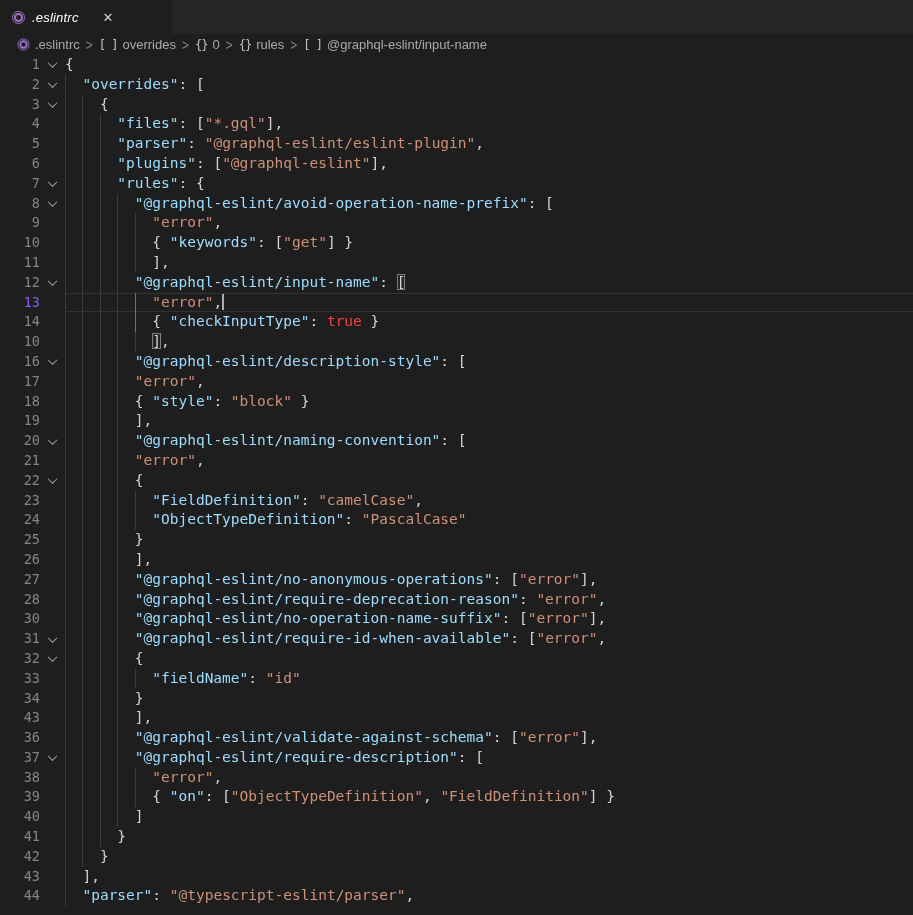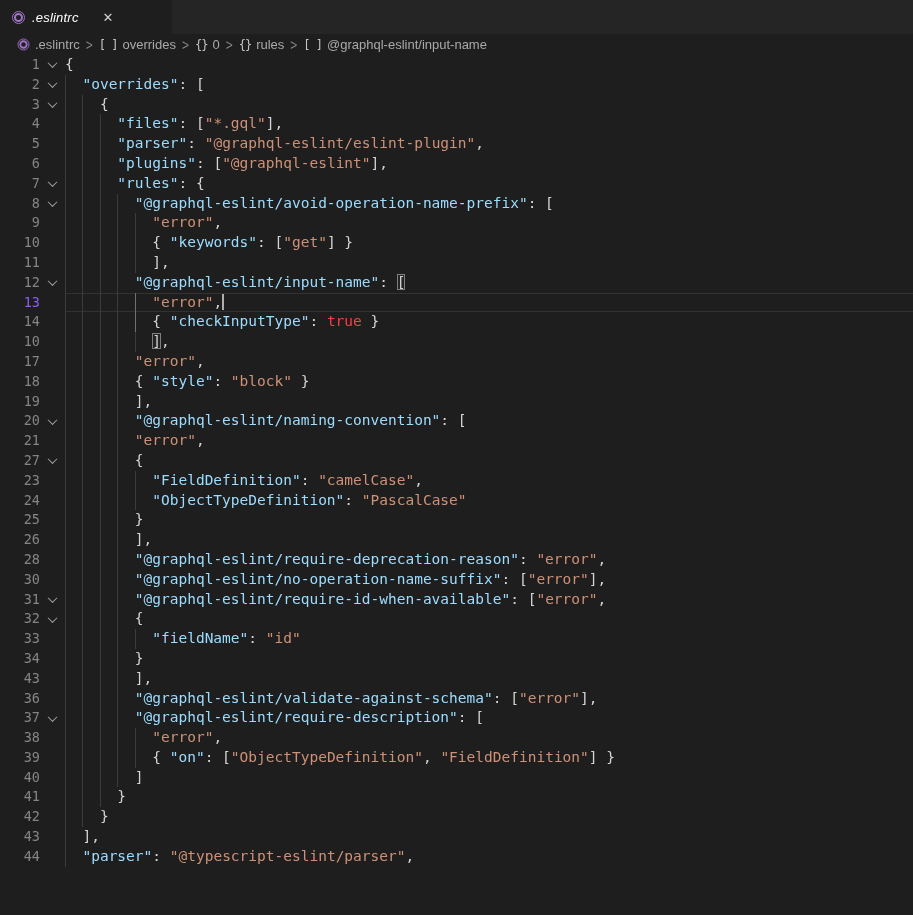--- a/index.html
+++ b/index.html
@@ -173,20 +173,27 @@
       <span class="num">14</span>
       <span class="chevslot"></span>
       <span class="content"><span class="g"></span><span class="g"></span><span class="g"></span><span class="g"></span><span class="g active"></span><span class="code"><span class="tk-p">{ </span><span class="tk-k">"checkInputType"</span><span class="tk-p">: </span><span class="tk-b">true</span><span class="tk-p"> }</span></span></span>
     </div>
     <div class="line">
       <span class="num">10</span>
       <span class="chevslot"></span>
       <span class="content"><span class="g"></span><span class="g"></span><span class="g"></span><span class="g"></span><span class="g"></span><span class="code"><span class="tk-m">]</span><span class="tk-p">,</span></span></span>
     </div>
     <div class="line">
+      <span class="num">16</span>
+      <span class="chevslot">
+        <span class="chev"></span>
+      </span>
+      <span class="content"><span class="g"></span><span class="g"></span><span class="g"></span><span class="g"></span><span class="code"><span class="tk-k">"@graphql-eslint/description-style"</span><span class="tk-p">: [</span></span></span>
+    </div>
+    <div class="line">
       <span class="num">17</span>
       <span class="chevslot"></span>
       <span class="content"><span class="g"></span><span class="g"></span><span class="g"></span><span class="g"></span><span class="code"><span class="tk-s">"error"</span><span class="tk-p">,</span></span></span>
     </div>
     <div class="line">
       <span class="num">18</span>
       <span class="chevslot"></span>
       <span class="content"><span class="g"></span><span class="g"></span><span class="g"></span><span class="g"></span><span class="code"><span class="tk-p">{ </span><span class="tk-k">"style"</span><span class="tk-p">: </span><span class="tk-s">"block"</span><span class="tk-p"> }</span></span></span>
     </div>
     <div class="line">
@@ -200,45 +207,50 @@
         <span class="chev"></span>
       </span>
       <span class="content"><span class="g"></span><span class="g"></span><span class="g"></span><span class="g"></span><span class="code"><span class="tk-k">"@graphql-eslint/naming-convention"</span><span class="tk-p">: [</span></span></span>
     </div>
     <div class="line">
       <span class="num">21</span>
       <span class="chevslot"></span>
       <span class="content"><span class="g"></span><span class="g"></span><span class="g"></span><span class="g"></span><span class="code"><span class="tk-s">"error"</span><span class="tk-p">,</span></span></span>
     </div>
     <div class="line">
+      <span class="num">22</span>
+      <span class="chevslot">
+        <span class="chev"></span>
+      </span>
+      <span class="content"><span class="g"></span><span class="g"></span><span class="g"></span><span class="g"></span><span class="code"><span class="tk-p">{</span></span></span>
+    </div>
+    <div class="line">
+      <span class="num">23</span>
+      <span class="chevslot"></span>
+      <span class="content"><span class="g"></span><span class="g"></span><span class="g"></span><span class="g"></span><span class="g"></span><span class="code"><span class="tk-k">"FieldDefinition"</span><span class="tk-p">: </span><span class="tk-s">"camelCase"</span><span class="tk-p">,</span></span></span>
+    </div>
+    <div class="line">
+      <span class="num">24</span>
+      <span class="chevslot"></span>
+      <span class="content"><span class="g"></span><span class="g"></span><span class="g"></span><span class="g"></span><span class="g"></span><span class="code"><span class="tk-k">"ObjectTypeDefinition"</span><span class="tk-p">: </span><span class="tk-s">"PascalCase"</span></span></span>
+    </div>
+    <div class="line">
+      <span class="num">25</span>
+      <span class="chevslot"></span>
+      <span class="content"><span class="g"></span><span class="g"></span><span class="g"></span><span class="g"></span><span class="code"><span class="tk-p">}</span></span></span>
+    </div>
+    <div class="line">
+      <span class="num">26</span>
+      <span class="chevslot"></span>
+      <span class="content"><span class="g"></span><span class="g"></span><span class="g"></span><span class="g"></span><span class="code"><span class="tk-p">],</span></span></span>
+    </div>
+    <div class="line">
       <span class="num">27</span>
-      <span class="chevslot">
-        <span class="chev"></span>
-      </span>
-      <span class="content"><span class="g"></span><span class="g"></span><span class="g"></span><span class="g"></span><span class="code"><span class="tk-p">{</span></span></span>
-    </div>
-    <div class="line">
-      <span class="num">23</span>
-      <span class="chevslot"></span>
-      <span class="content"><span class="g"></span><span class="g"></span><span class="g"></span><span class="g"></span><span class="g"></span><span class="code"><span class="tk-k">"FieldDefinition"</span><span class="tk-p">: </span><span class="tk-s">"camelCase"</span><span class="tk-p">,</span></span></span>
-    </div>
-    <div class="line">
-      <span class="num">24</span>
-      <span class="chevslot"></span>
-      <span class="content"><span class="g"></span><span class="g"></span><span class="g"></span><span class="g"></span><span class="g"></span><span class="code"><span class="tk-k">"ObjectTypeDefinition"</span><span class="tk-p">: </span><span class="tk-s">"PascalCase"</span></span></span>
-    </div>
-    <div class="line">
-      <span class="num">25</span>
-      <span class="chevslot"></span>
-      <span class="content"><span class="g"></span><span class="g"></span><span class="g"></span><span class="g"></span><span class="code"><span class="tk-p">}</span></span></span>
-    </div>
-    <div class="line">
-      <span class="num">26</span>
-      <span class="chevslot"></span>
-      <span class="content"><span class="g"></span><span class="g"></span><span class="g"></span><span class="g"></span><span class="code"><span class="tk-p">],</span></span></span>
+      <span class="chevslot"></span>
+      <span class="content"><span class="g"></span><span class="g"></span><span class="g"></span><span class="g"></span><span class="code"><span class="tk-k">"@graphql-eslint/no-anonymous-operations"</span><span class="tk-p">: [</span><span class="tk-s">"error"</span><span class="tk-p">],</span></span></span>
     </div>
     <div class="line">
       <span class="num">28</span>
       <span class="chevslot"></span>
       <span class="content"><span class="g"></span><span class="g"></span><span class="g"></span><span class="g"></span><span class="code"><span class="tk-k">"@graphql-eslint/require-deprecation-reason"</span><span class="tk-p">: </span><span class="tk-s">"error"</span><span class="tk-p">,</span></span></span>
     </div>
     <div class="line">
       <span class="num">30</span>
       <span class="chevslot"></span>
       <span class="content"><span class="g"></span><span class="g"></span><span class="g"></span><span class="g"></span><span class="code"><span class="tk-k">"@graphql-eslint/no-operation-name-suffix"</span><span class="tk-p">: [</span><span class="tk-s">"error"</span><span class="tk-p">],</span></span></span>

